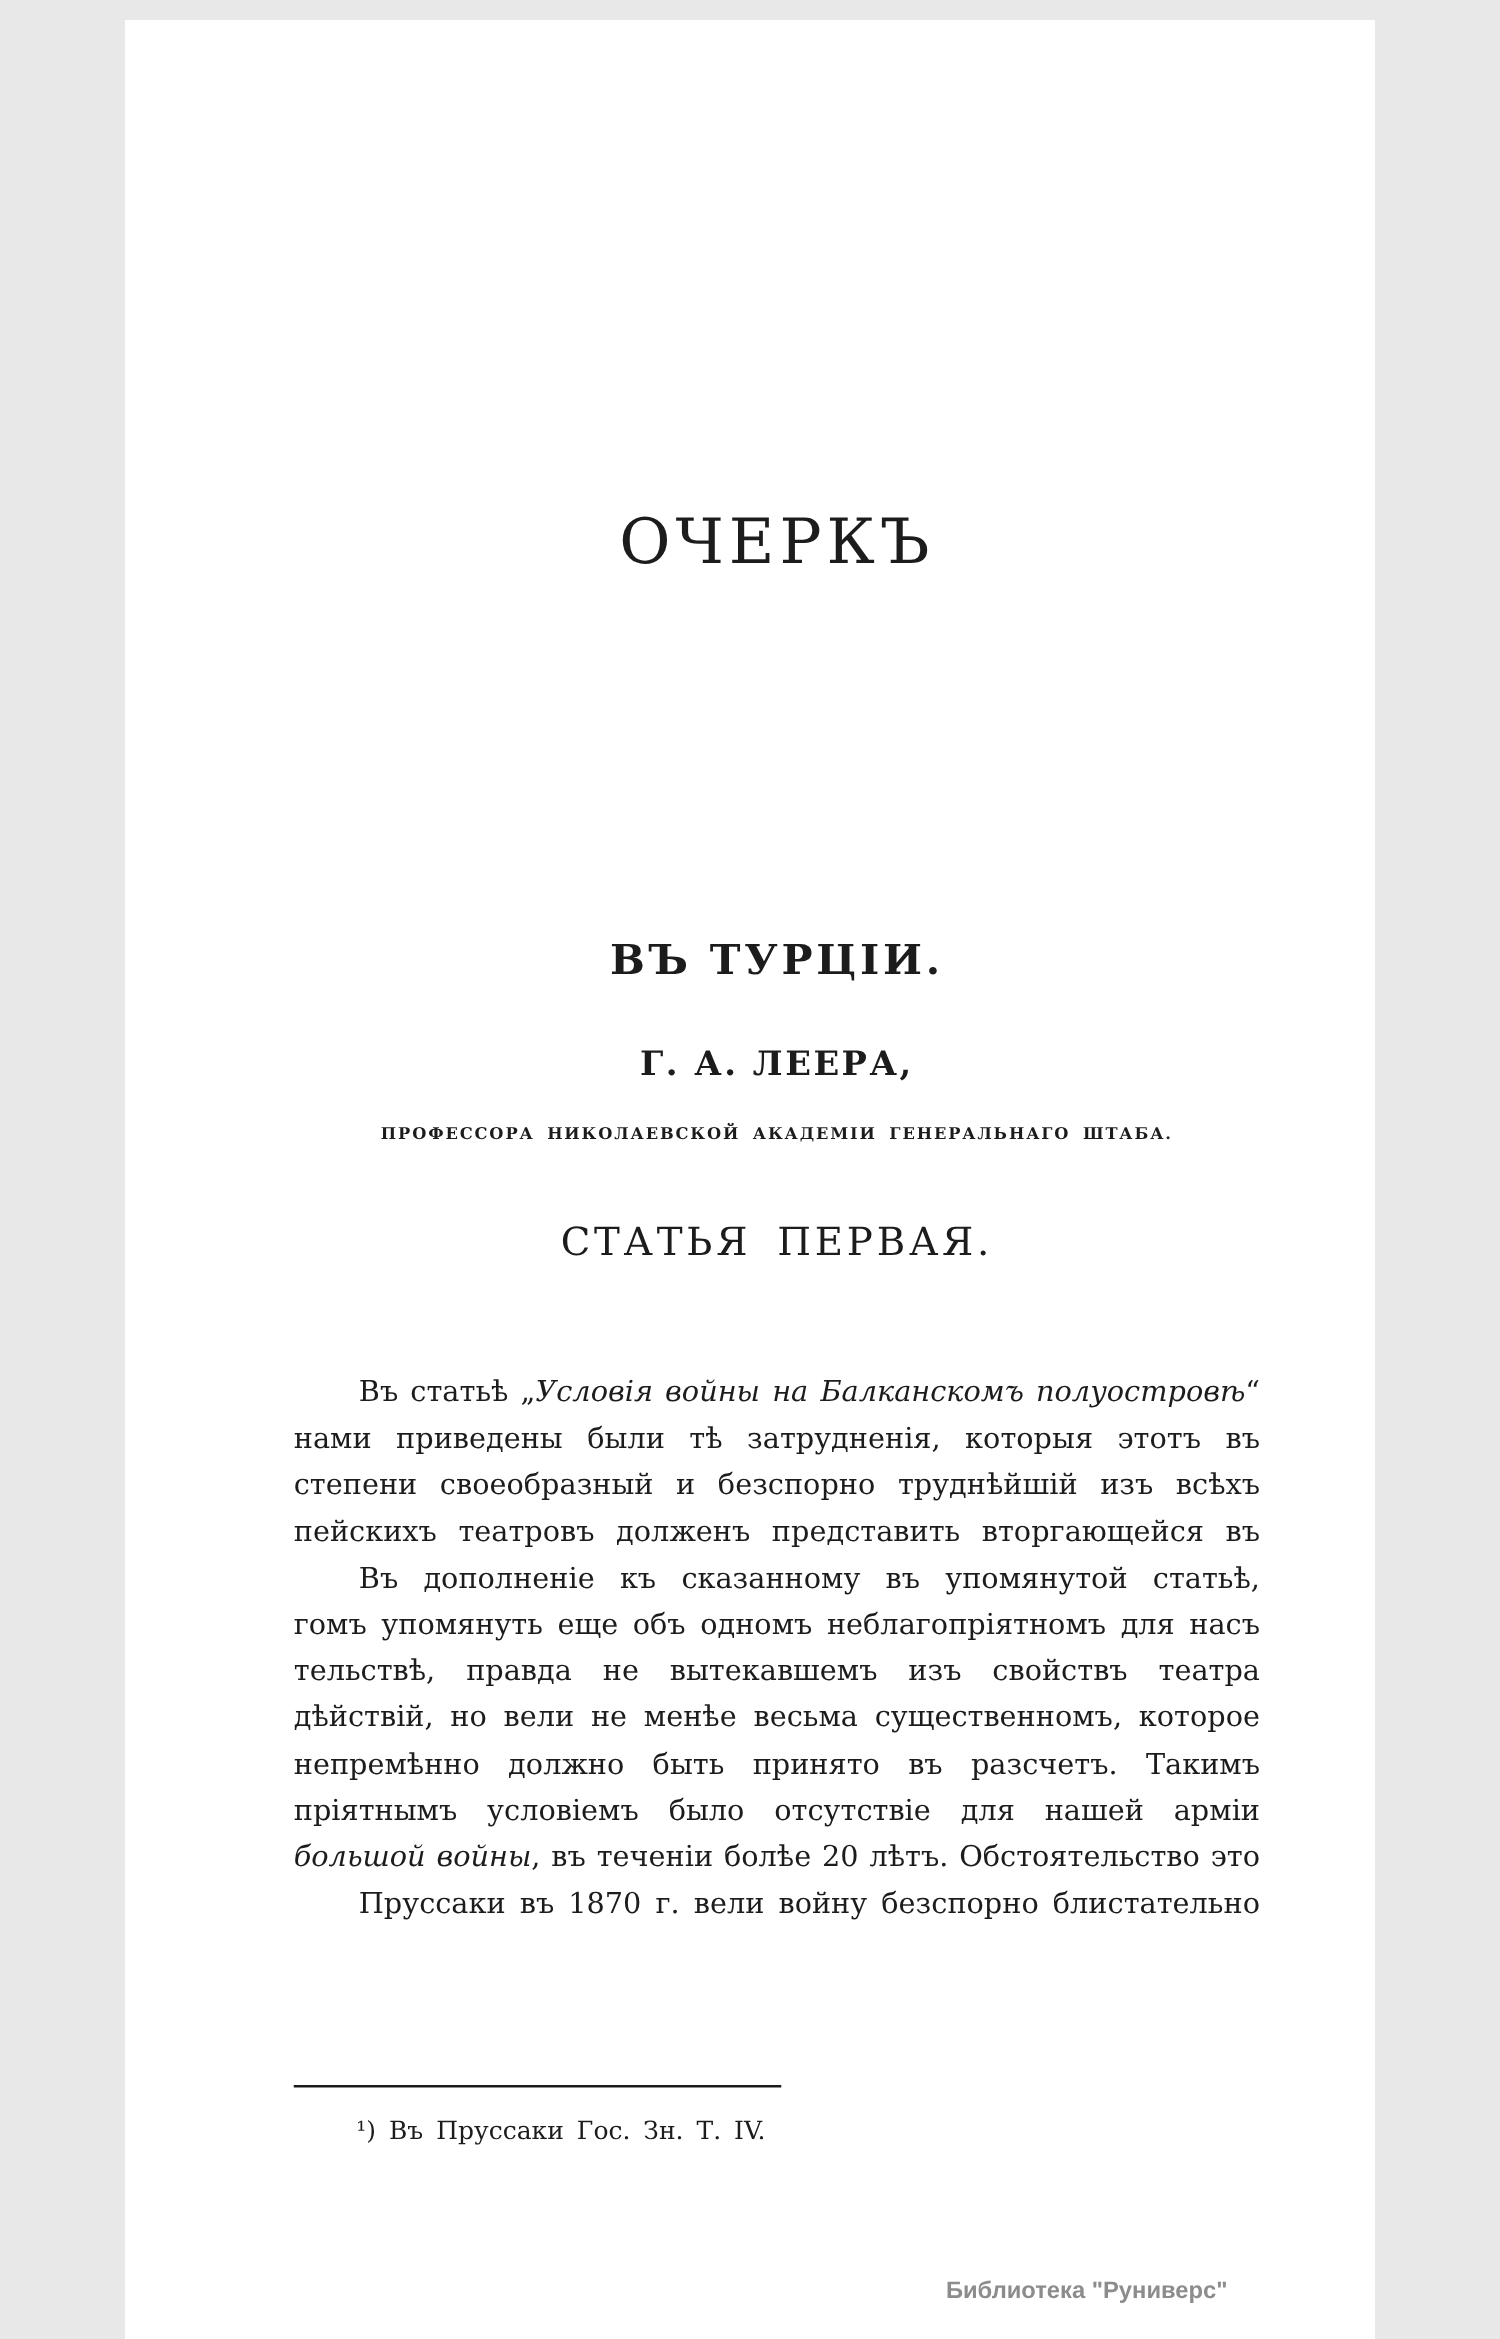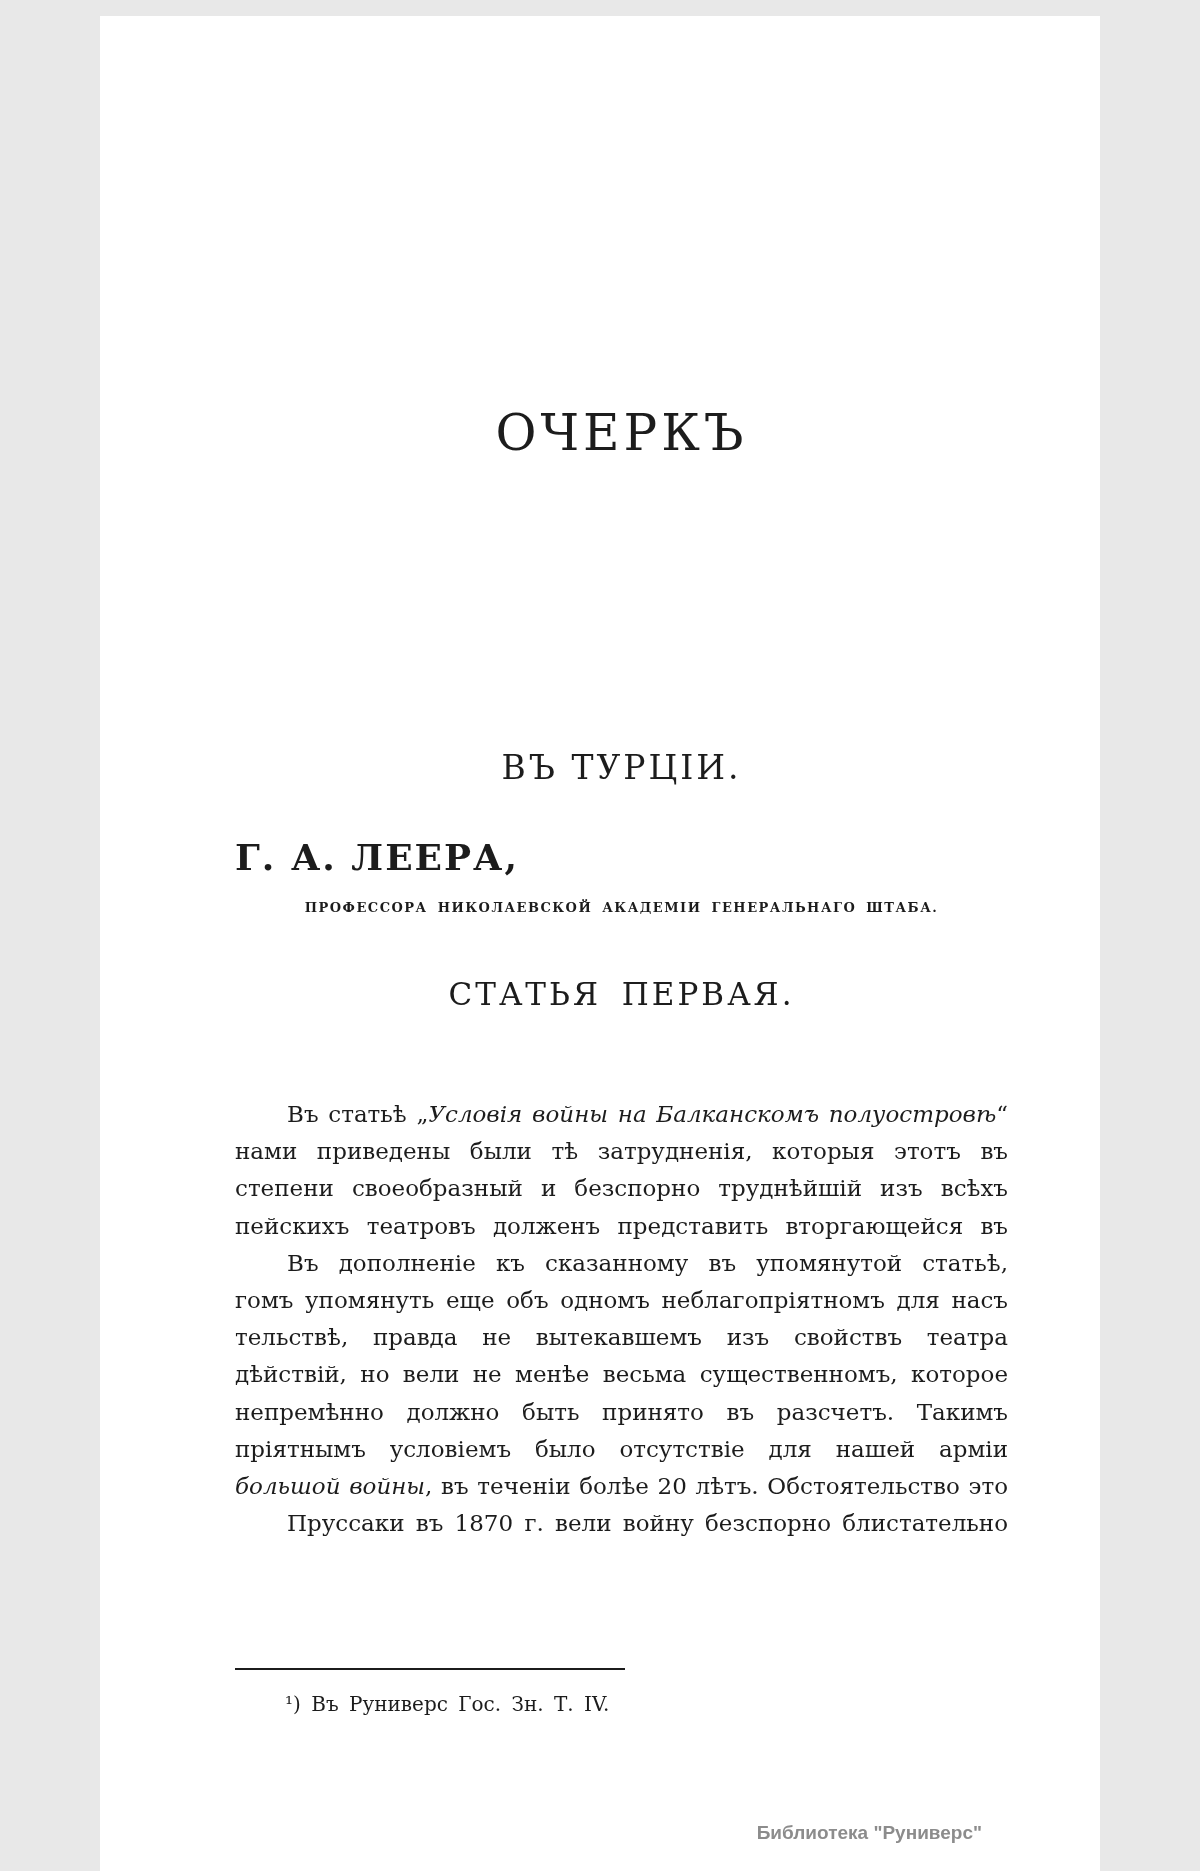--- a/index.html
+++ b/index.html
@@ -39,30 +39,31 @@
     letter-spacing: 2px;
     white-space: nowrap;
   }
   .subtitle {
     position: absolute;
     top: 732px;
     left: 135px;
     width: 773px;
     text-align: center;
     font-size: 33px;
-    font-weight: 400;
+    font-weight: 700;
     letter-spacing: 3px;
     white-space: nowrap;
   }
   .author {
     position: absolute;
     top: 820px;
     left: 135px;
     width: 773px;
-    font-size: 36px;
+    text-align: center;
+    font-size: 27px;
     font-weight: 700;
     letter-spacing: 2px;
     white-space: nowrap;
   }
   .author-title {
     position: absolute;
     top: 884px;
     left: 135px;
     width: 773px;
     text-align: center;
@@ -159,17 +160,17 @@
       <div class="line just"><span class="seg-n">тельствѣ, правда не вытекавшемъ изъ свойствъ театра военныхъ</span></div>
       <div class="line just"><span class="seg-n">дѣйствій, но вели не менѣе весьма существенномъ, которое</span></div>
       <div class="line just"><span class="seg-n">непремѣнно должно быть принято въ разсчетъ. Такимъ неблаго-</span></div>
       <div class="line just"><span class="seg-n">пріятнымъ условіемъ было отсутствіе для нашей арміи практики</span></div>
       <div class="line just"><span class="seg-i">большой войны</span><span class="seg-n">, въ теченіи болѣе 20 лѣтъ. Обстоятельство это</span></div>
       <div class="line just indent"><span class="seg-n">Пруссаки въ 1870 г. вели войну безспорно блистательно</span></div>
     </div>
 
   <div class="footnote-rule"></div>
 
-  <div class="footnote">¹) Въ Руниверс Гос. Зн. Т. IV.</div>
+  <div class="footnote">¹) Въ Пруссаки Гос. Зн. Т. IV.</div>
 
   <div class="watermark" style="color: rgb(140, 140, 140);">Библиотека "Руниверс"</div>
 
 </div>
 
 </body></html>

